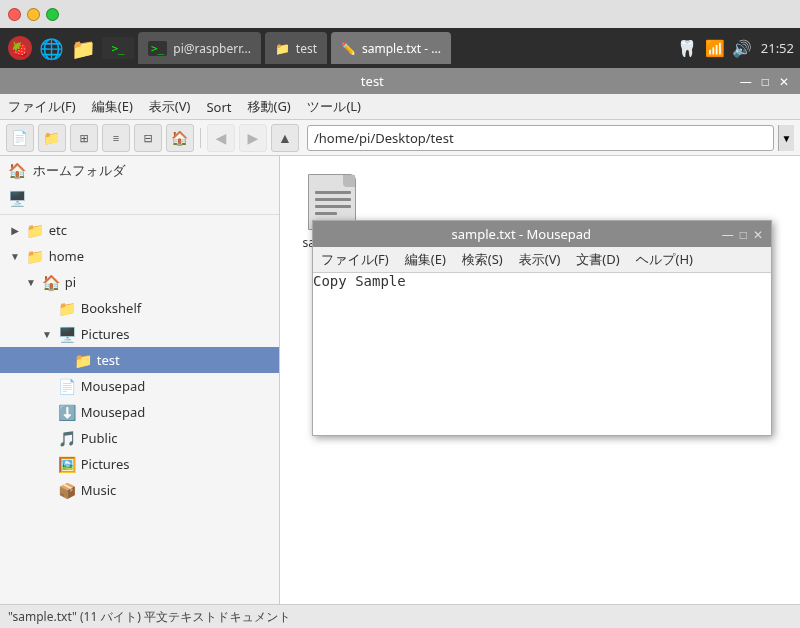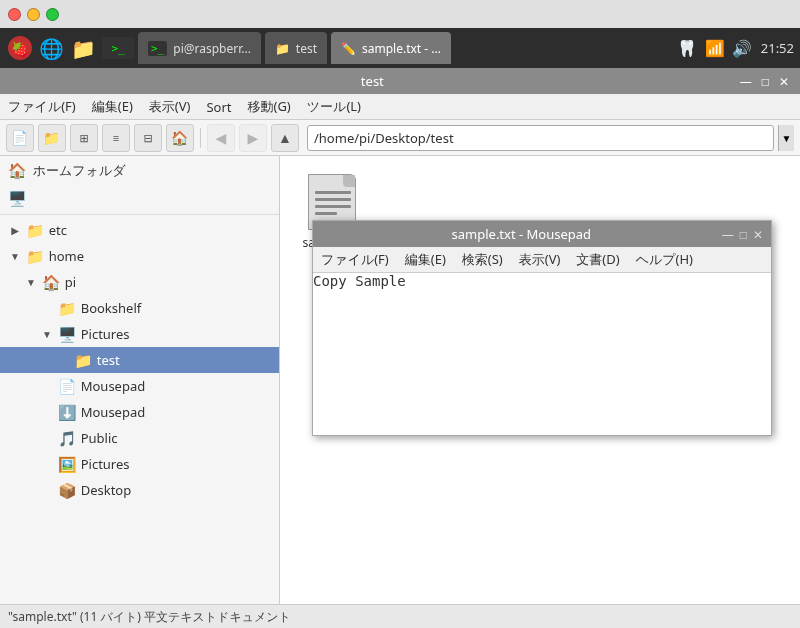--- a/index.html
+++ b/index.html
@@ -539,21 +539,21 @@
 
       <div class="tree-item" style="padding-left:40px;">
         <span class="tree-toggle" style="visibility:hidden;">▶</span>
         <span style="font-size:15px;">🖼️</span>
         <span>Pictures</span>
       </div>
 
       <div class="tree-item" style="padding-left:40px;">
         <span class="tree-toggle" style="visibility:hidden;">▶</span>
         <span style="font-size:15px;">📦</span>
-        <span>Desktop</span>
+        <span>Music</span>
       </div>
     </div>
 
     <div class="fm-content">
       
       <div class="file-item">
         <div class="txt-file-icon">
           <div class="txt-file-lines">
             <div class="txt-file-line"></div>
             <div class="txt-file-line"></div>

